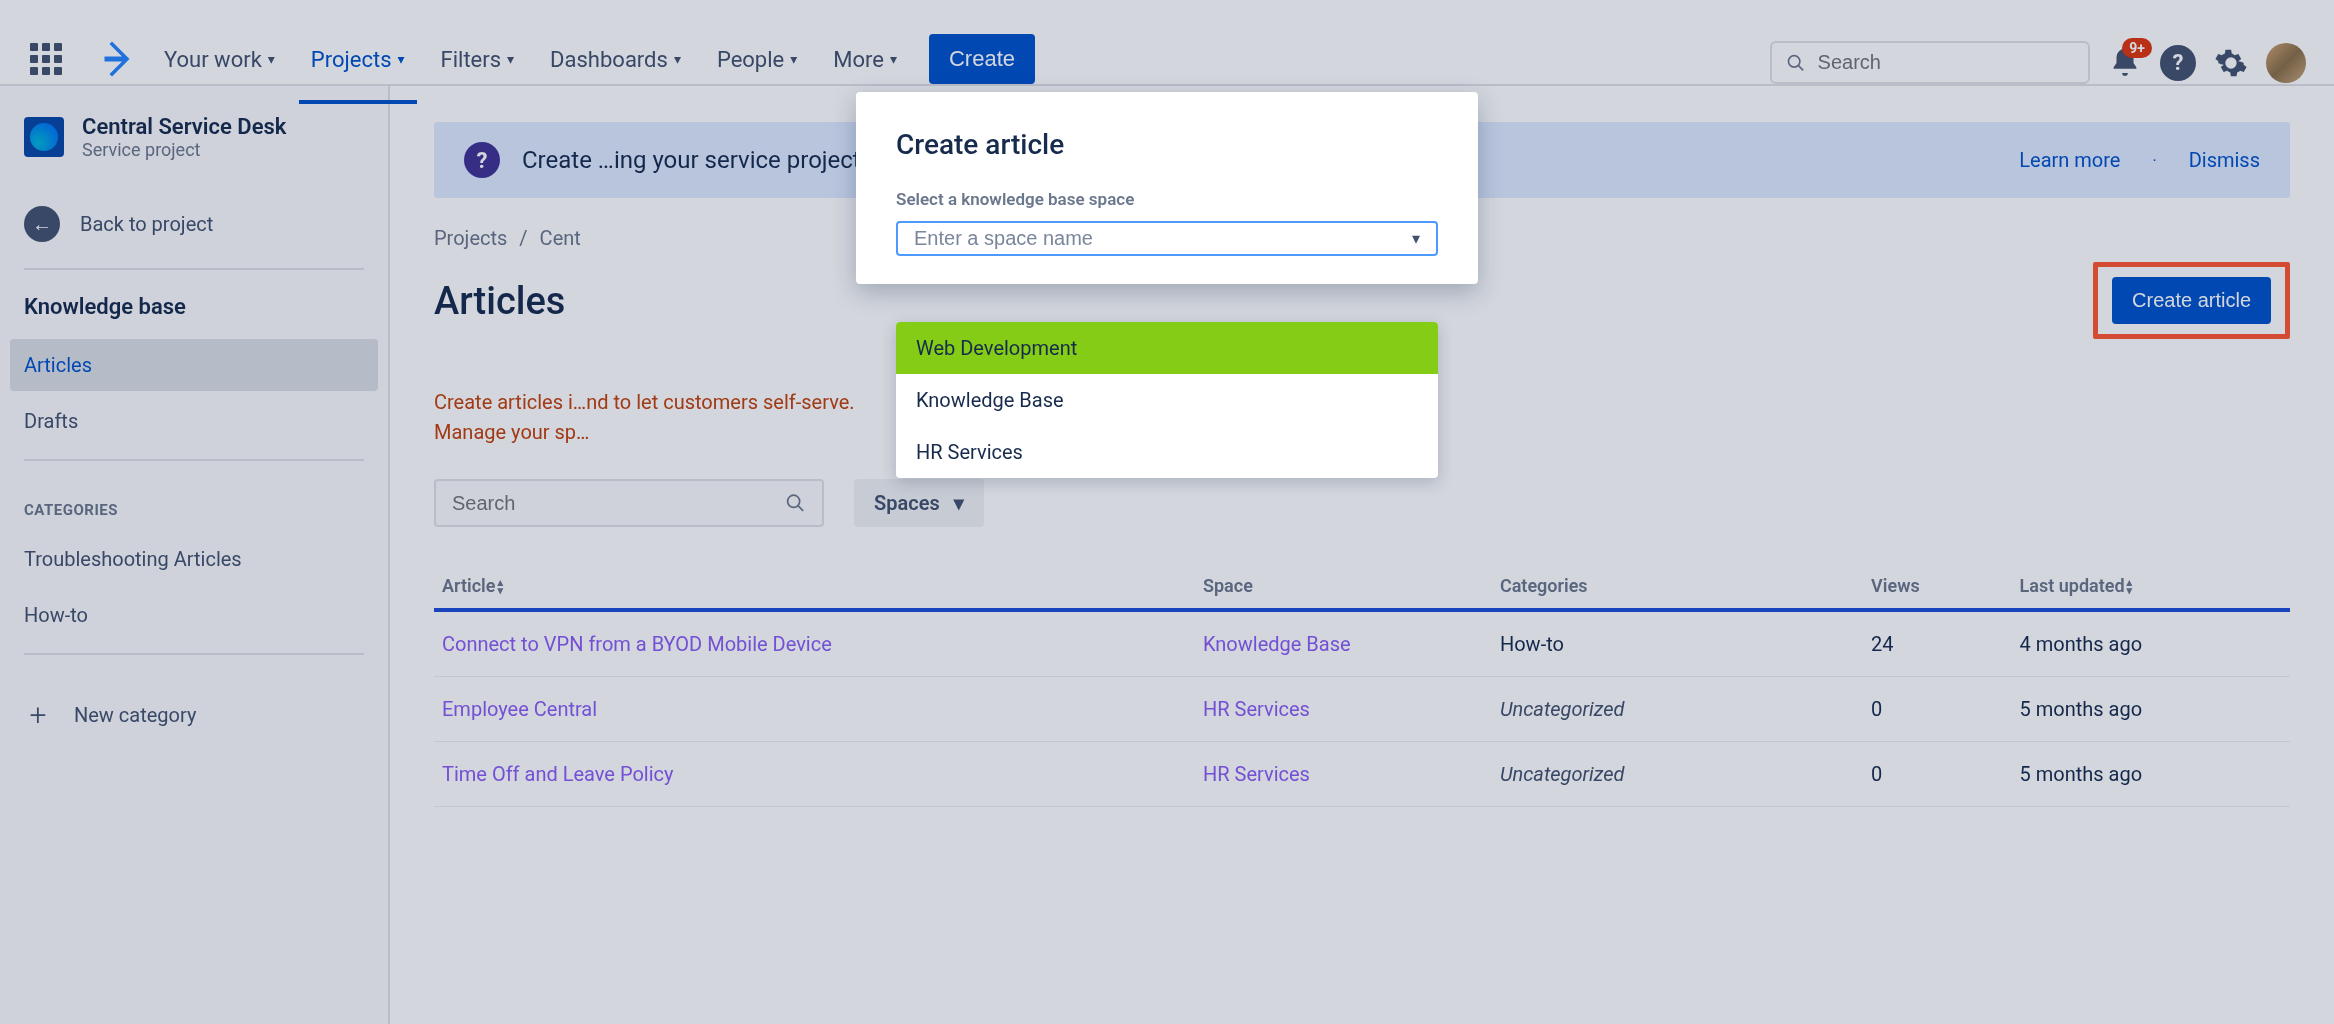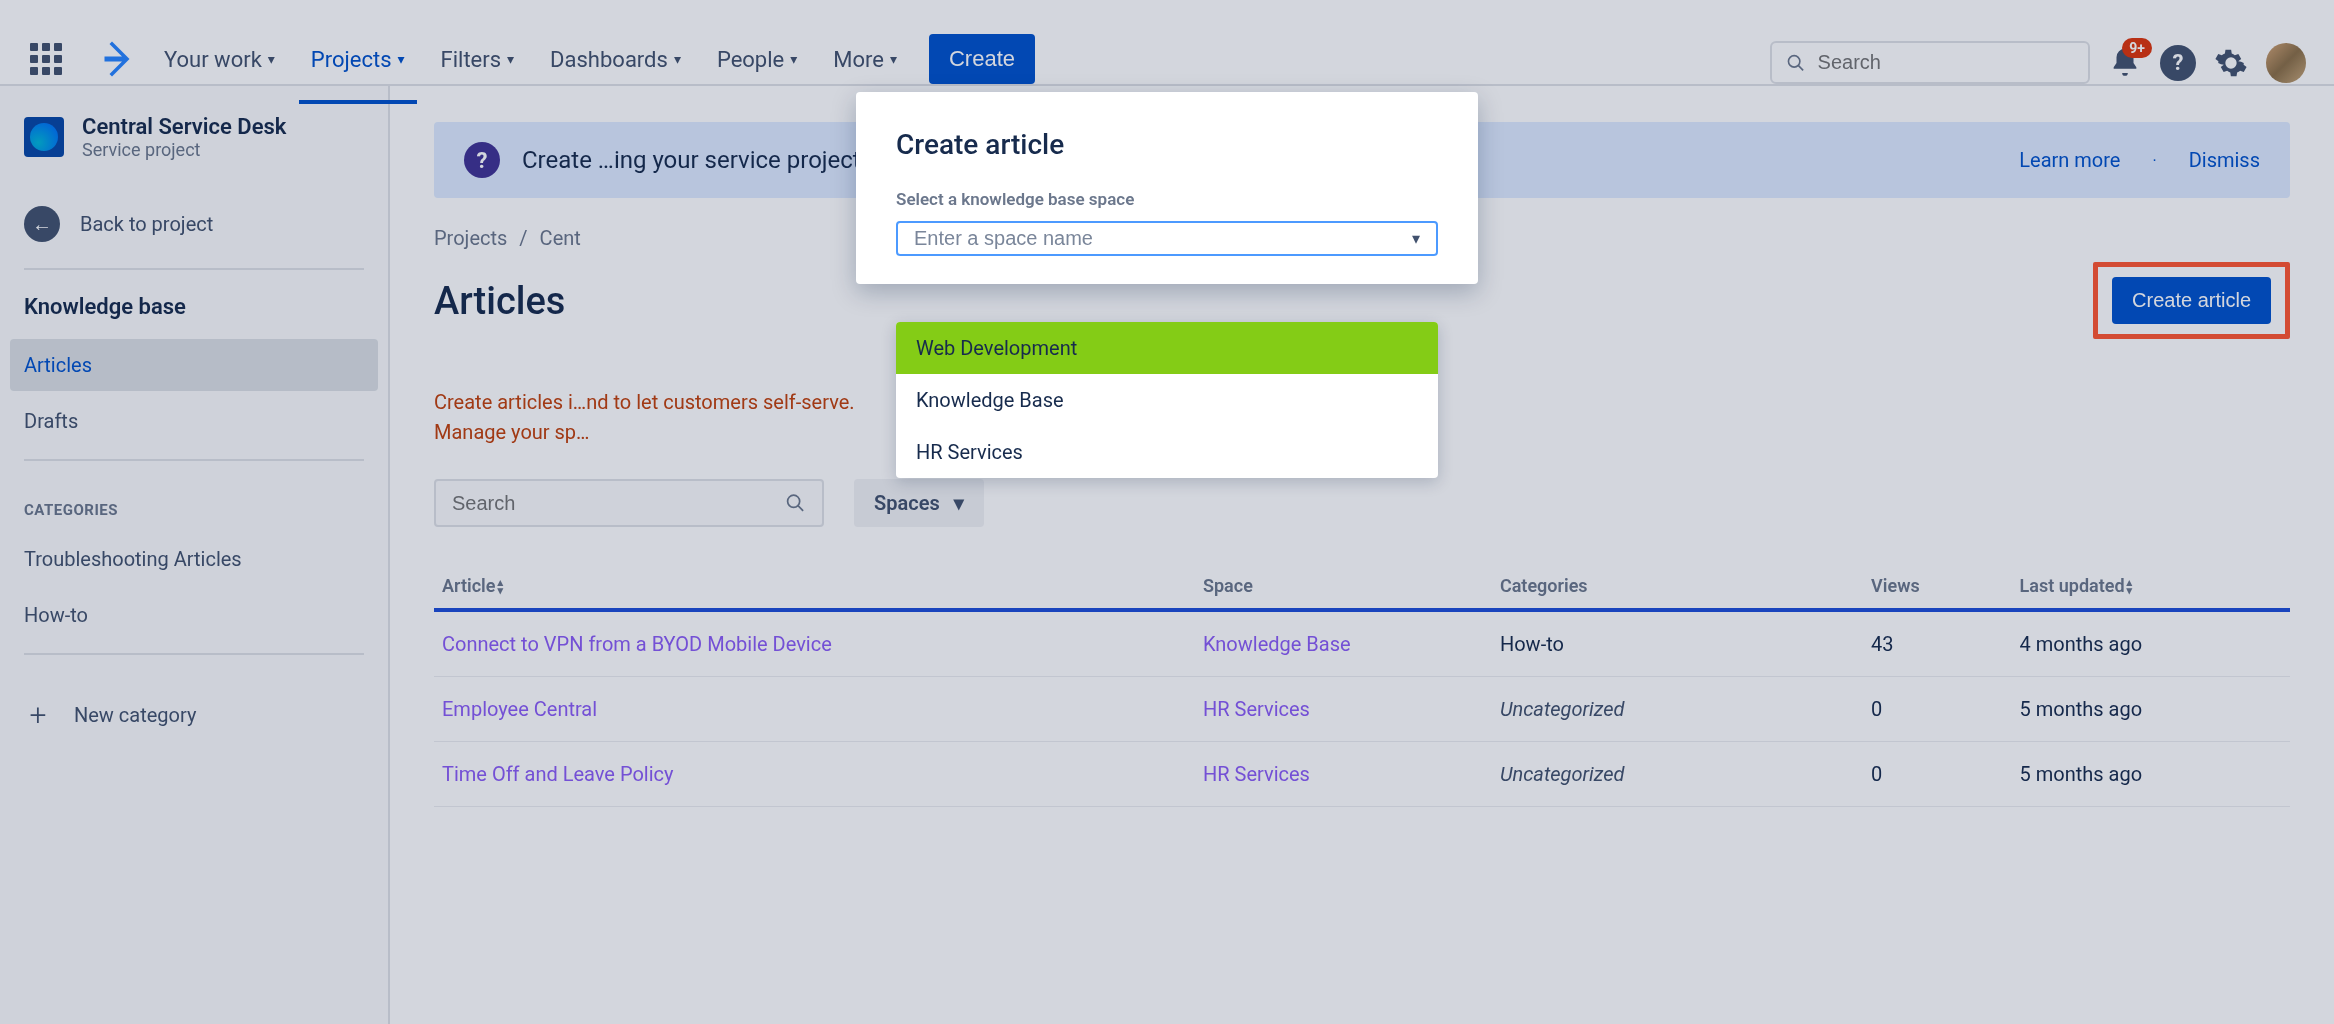--- a/index.html
+++ b/index.html
@@ -233,21 +233,21 @@
           <th class="col-cat">Categories</th>
           <th class="col-views">Views</th>
           <th class="col-updated right"><span>Last updated</span><span class="sort-ind">▴<br>▾</span></th>
         </tr>
       </thead>
       <tbody id="table-body">
           <tr>
             <td class="col-article"><span class="link">Connect to VPN from a BYOD Mobile Device</span></td>
             <td class="col-space"><span class="link">Knowledge Base</span></td>
             <td class="col-cat"><span class="">How-to</span></td>
-            <td class="col-views">43</td>
+            <td class="col-views">24</td>
             <td class="col-updated right">4 months ago</td>
           </tr>
           <tr>
             <td class="col-article"><span class="link">Employee Central</span></td>
             <td class="col-space"><span class="link">HR Services</span></td>
             <td class="col-cat"><span class="italic">Uncategorized</span></td>
             <td class="col-views">0</td>
             <td class="col-updated right">5 months ago</td>
           </tr>
           <tr>

